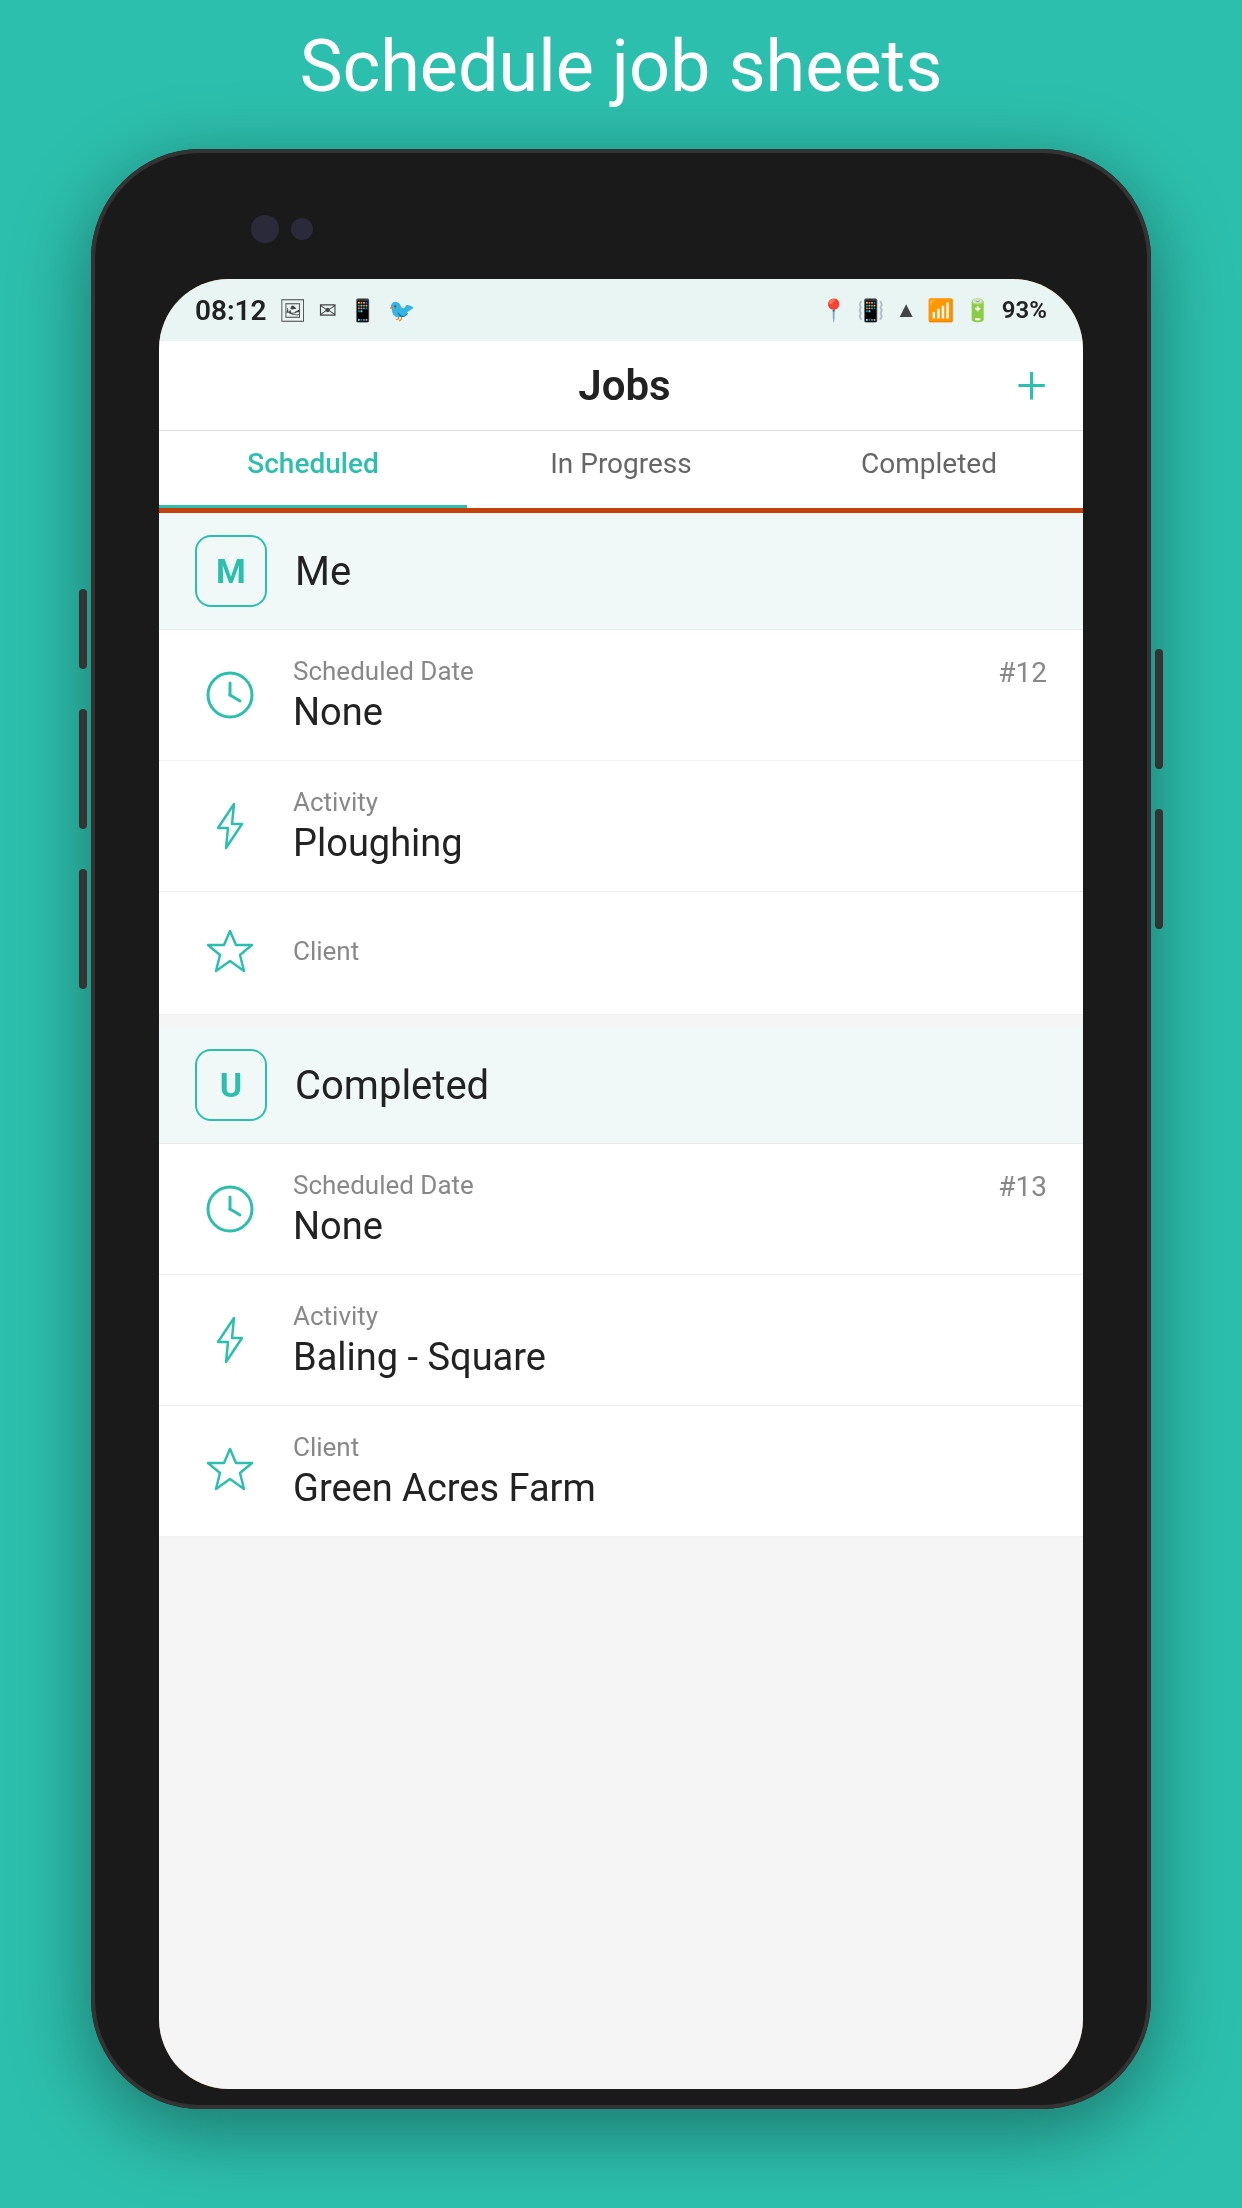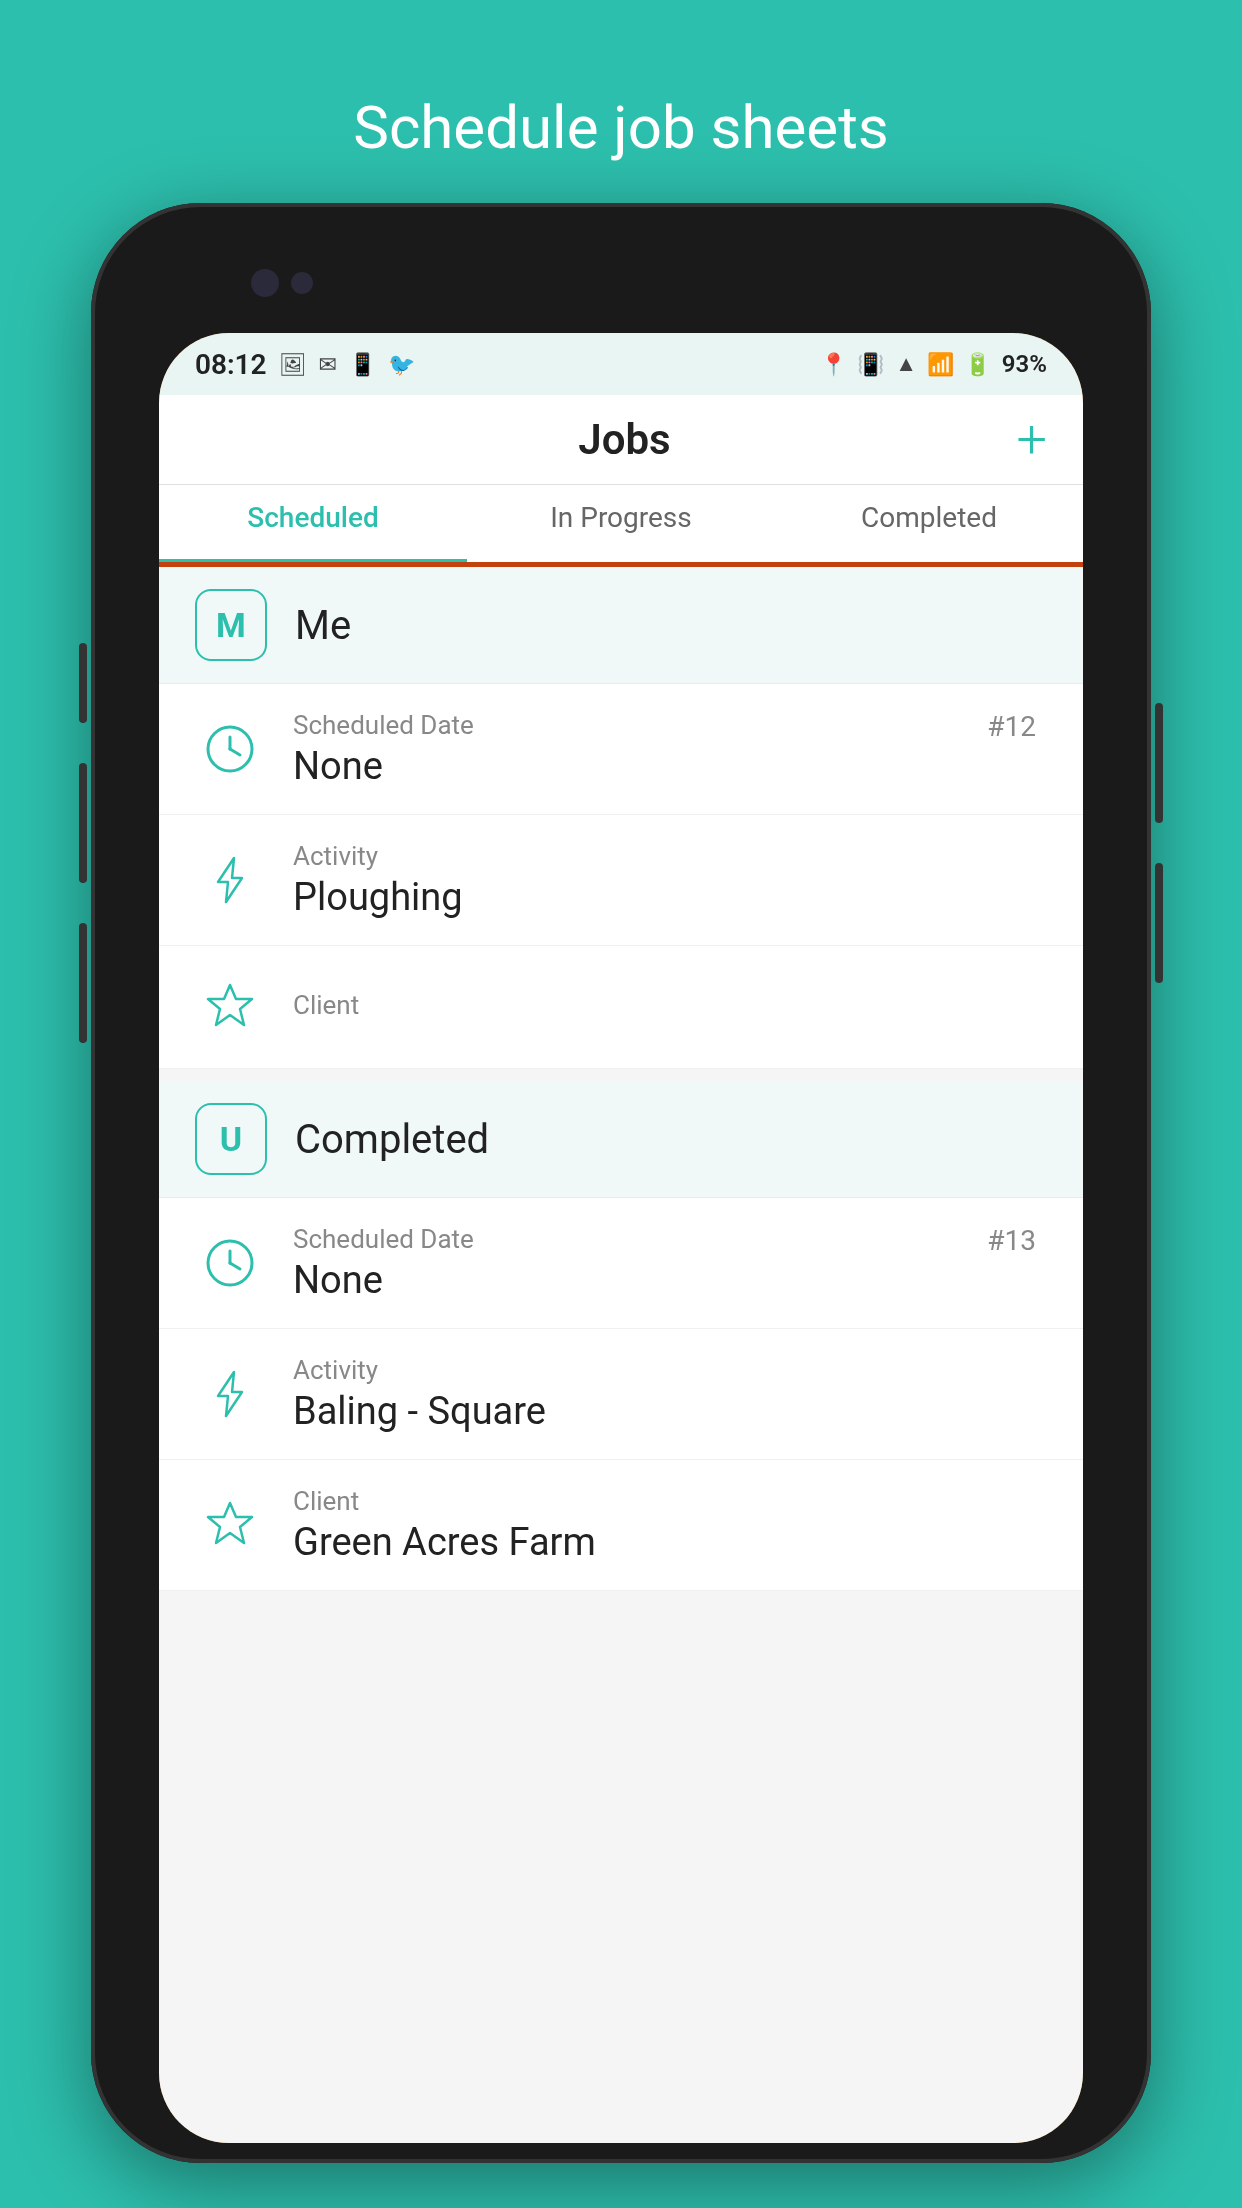--- a/index.html
+++ b/index.html
@@ -10,23 +10,23 @@
       background-color: #2dbfad;
       display: flex;
       flex-direction: column;
       align-items: center;
       font-family: 'Roboto', Arial, sans-serif;
       overflow: hidden;
     }
 
     .page-title {
       color: white;
-      font-size: 60px;
+      font-size: 72px;
       font-weight: 400;
-      margin-top: 92px;
+      margin-top: 24px;
       margin-bottom: 40px;
       text-align: center;
     }
 
     
     .phone-shell {
       width: 1060px;
       height: 1960px;
       background: #1a1a1a;
       border-radius: 110px;
@@ -262,21 +262,21 @@
     }
 
     .detail-value {
       font-size: 38px;
       color: #222;
       font-weight: 400;
     }
 
     .job-number {
       position: absolute;
-      right: 47px;
+      right: 36px;
       top: 26px;
       font-size: 28px;
       color: #888;
     }
 
     
     .icon-svg {
       width: 52px;
       height: 52px;
     }

